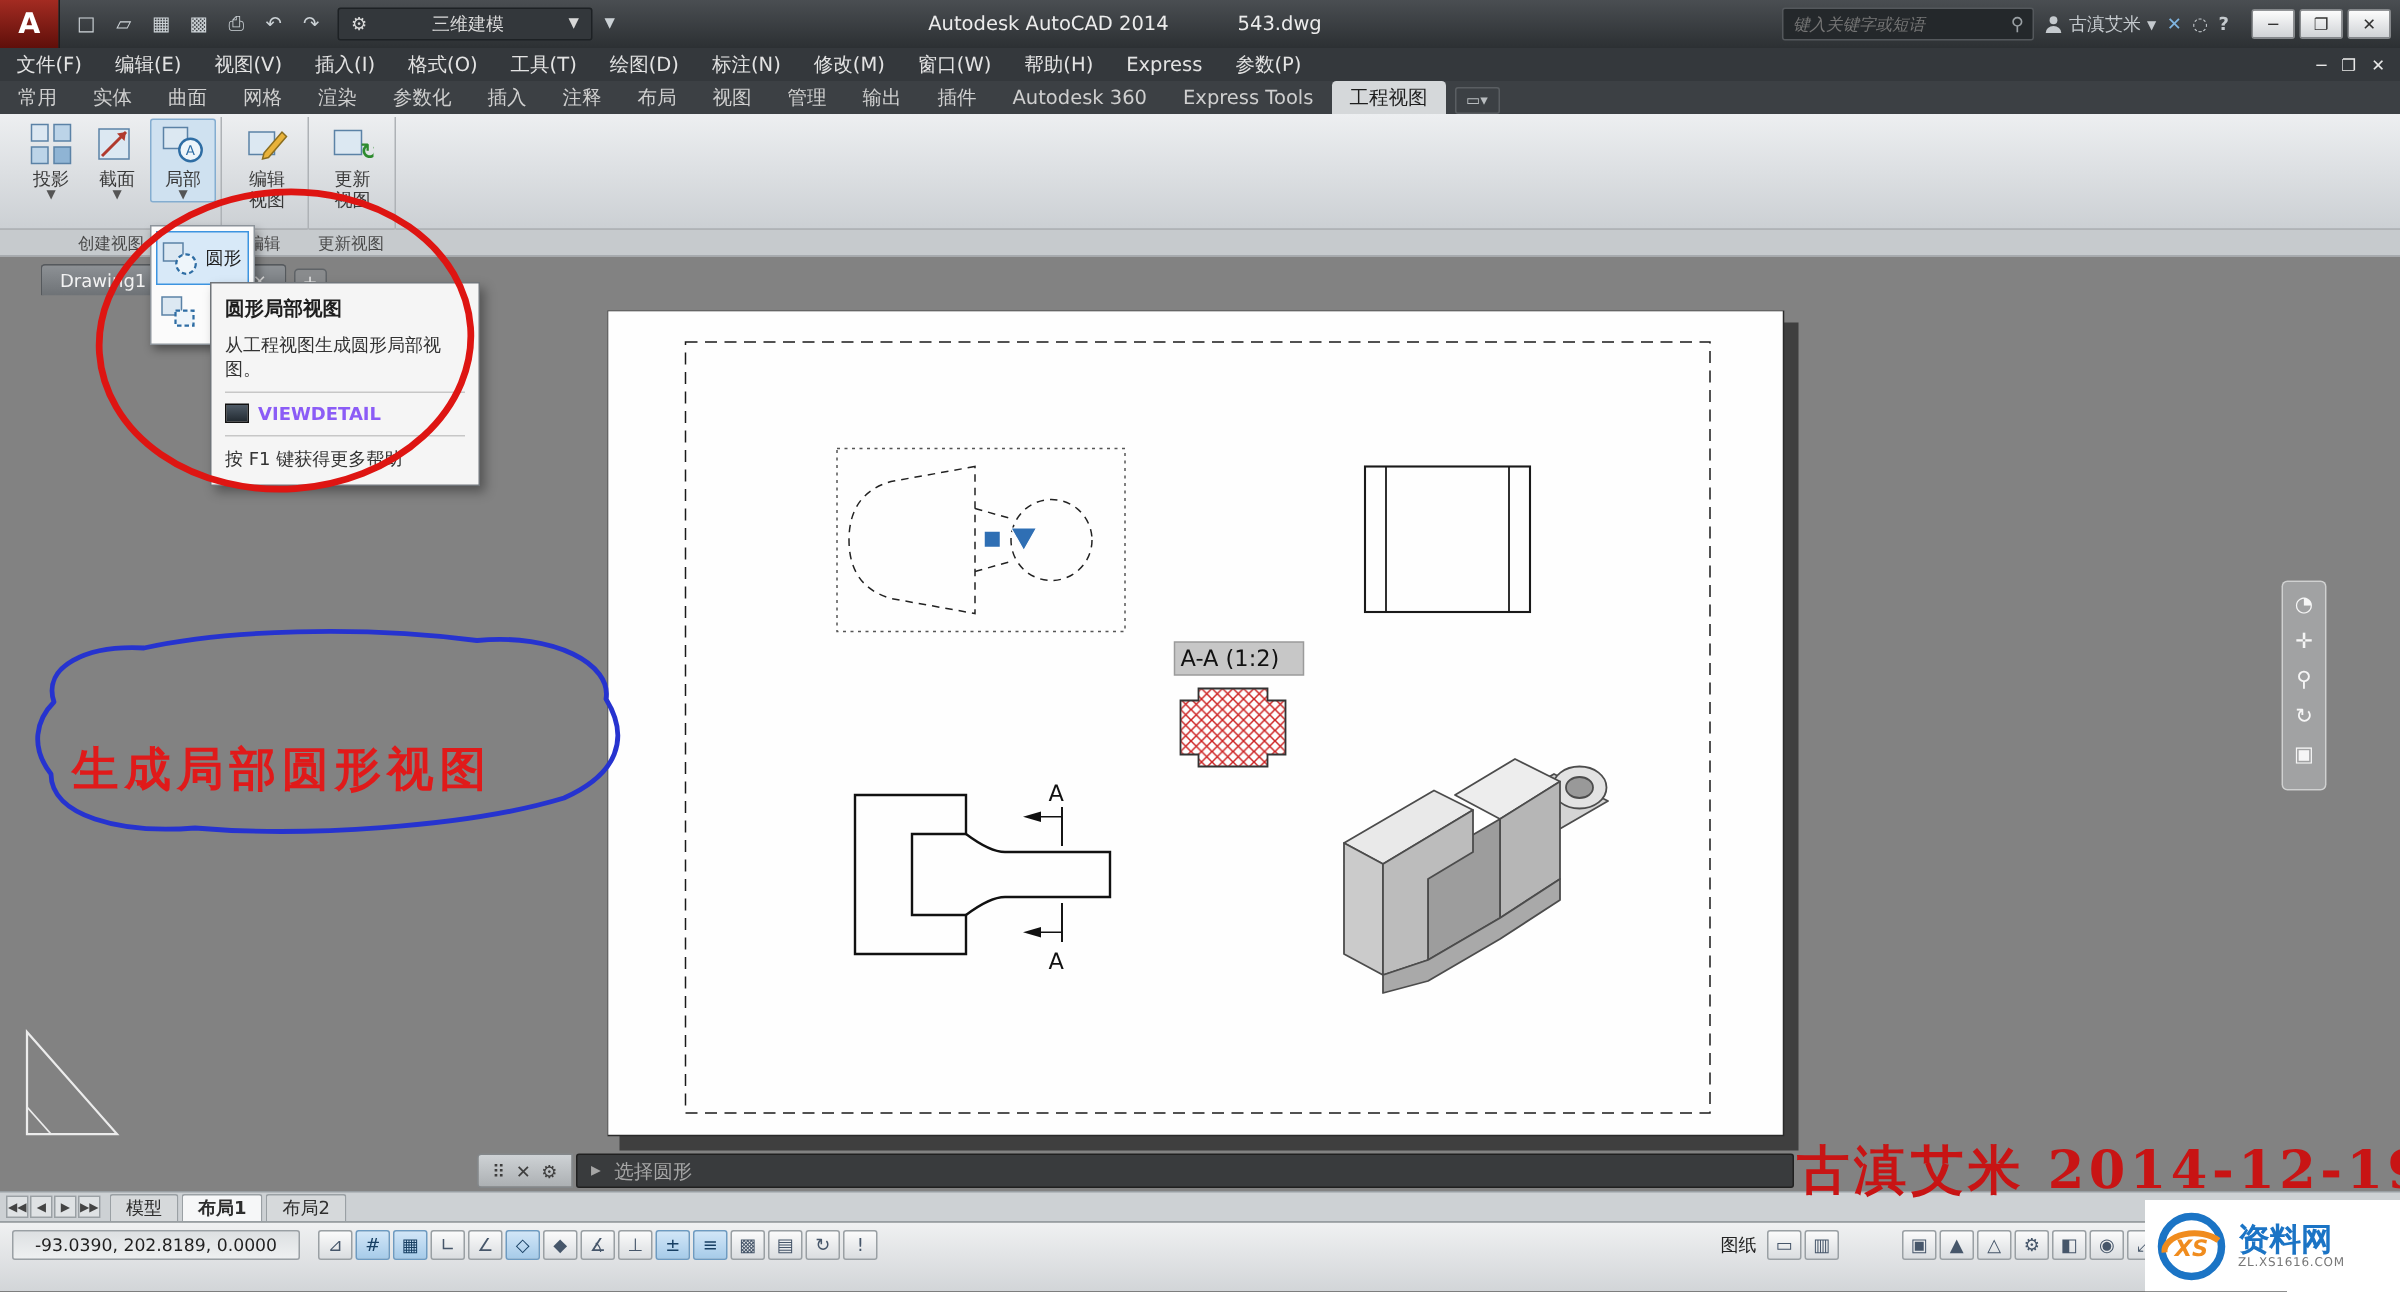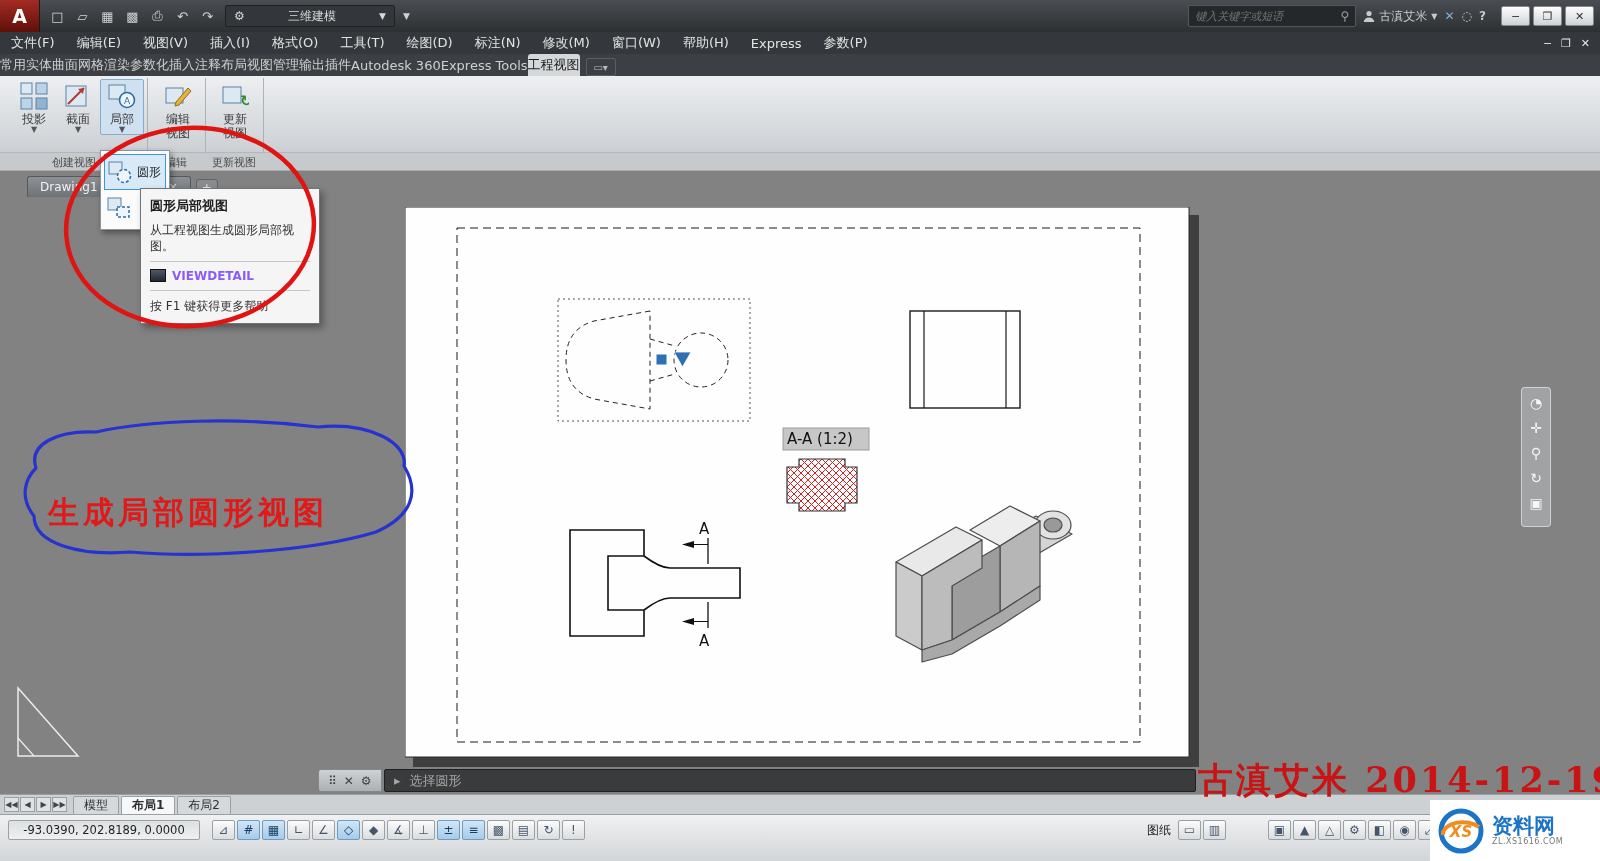--- a/index.html
+++ b/index.html
@@ -20,21 +20,21 @@
 .winbtns{display:flex;gap:3px;margin-left:8px;}
 .winbtn{width:29px;height:20px;background:linear-gradient(#fdfdfd,#cfd2d5);border:1px solid #85888b;border-radius:2px;display:flex;align-items:center;justify-content:center;color:#333;font-size:11px;}
 
 
 .menubar{position:absolute;left:0;top:32px;width:1600px;height:22px;background:#34383c;display:flex;align-items:center;color:#e3e3e3;font-size:13px;z-index:10;}
 .mitem{padding:0 11px;height:22px;display:flex;align-items:center;}
 .mdictl{position:absolute;right:10px;top:0;height:22px;display:flex;align-items:center;gap:10px;color:#e8e8e8;font-size:11px;}
 
 
 .tabsrow{position:absolute;left:0;top:54px;width:1600px;height:22px;background:#3c4044;display:flex;align-items:flex-end;color:#cfcfcf;font-size:13px;z-index:10;}
-.rtab{padding:0 0;height:22px;display:flex;align-items:center;}
+.rtab{padding:0 12px;height:22px;display:flex;align-items:center;}
 .rtab.active{background:#d5d8da;color:#1e1e1e;border-radius:3px 3px 0 0;}
 .tabopt{margin-left:6px;width:30px;height:18px;border:1px solid #5a5e62;border-radius:2px;display:flex;align-items:center;justify-content:center;color:#b8bcbf;font-size:10px;}
 
 
 .ribbonbody{position:absolute;left:0;top:76px;width:1600px;height:77px;background:linear-gradient(#edeff1,#ccd0d4);border-bottom:1px solid #b3b7bb;z-index:10;}
 .rbtn{position:absolute;top:4px;width:44px;display:flex;flex-direction:column;align-items:center;font-size:12px;color:#3a3a3a;text-align:center;line-height:14px;}
 .rbtn .ricon{width:32px;height:32px;display:flex;align-items:center;justify-content:center;}
 .rbtn .arrow{font-size:8px;color:#555;line-height:8px;}
 .rbtn.wide{width:52px;}
 .rbtn.pressed{background:#cfe1f0;border:1px solid #84add0;border-radius:2px;top:3px;}
@@ -109,20 +109,24 @@
       <span class="qbtn">⎙</span>
       <span class="qbtn">↶</span>
       <span class="qbtn">↷</span>
     </div>
     <div class="wsbox">
       <span>⚙</span>
       <span>三维建模</span>
       <span style="font-size:9px;">▼</span>
     </div>
     <span class="qbtn" style="font-size:9px;">▼</span>
+    <div class="titletext">
+      <span>Autodesk AutoCAD 2014</span>
+      <span>543.dwg</span>
+    </div>
     <div class="trt">
       <div class="search">
         <input placeholder="键入关键字或短语" style="">
         <span style="color:#9aa0a4;">⚲</span>
       </div>
       <span class="tic">
         <svg width="12" height="12" viewBox="0 0 12 12">
             <circle cx="6" cy="3.5" r="2.6" fill="#c5cace"></circle>
             <path d="M0.8,12 a5.2,4.6 0 0 1 10.4,0 Z" fill="#c5cace"></path>
           </svg>

